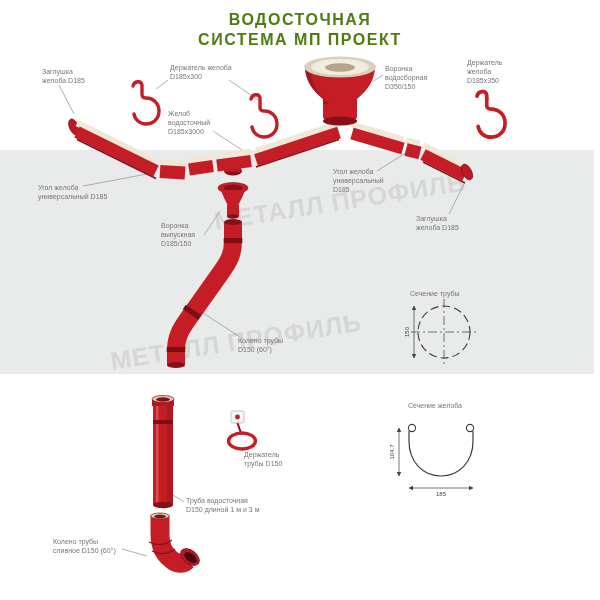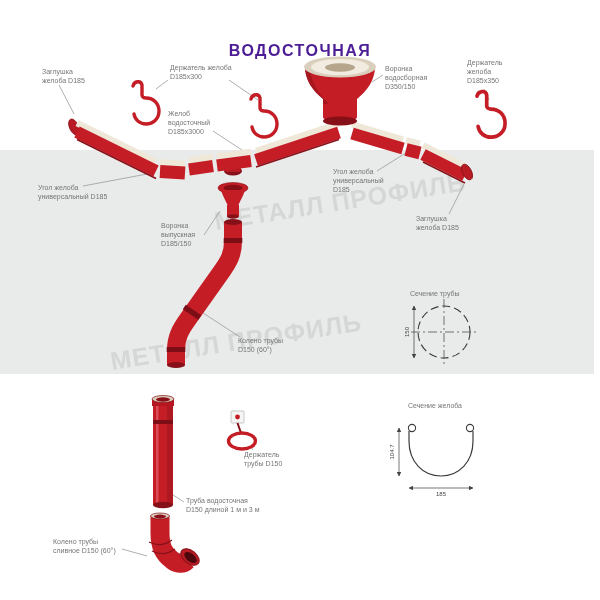--- a/index.html
+++ b/index.html
@@ -4,21 +4,21 @@
 <style>
   html,body{margin:0;padding:0;}
   body{
     width:600px;height:600px;position:relative;overflow:hidden;
     background:#ffffff;font-family:"Liberation Sans",sans-serif;
   }
   .band{position:absolute;left:0;top:150px;width:594px;height:224px;background:#e9eaea;}
   .stage{position:absolute;left:0;top:0;width:600px;height:600px;}
   .title{
     position:absolute;left:0;top:10px;width:600px;text-align:center;
-    color:#4c1d95;font-weight:bold;font-size:16px;letter-spacing:1.5px;line-height:1.25;margin-top:31px;
+    color:#4d7c0f;font-weight:bold;font-size:16px;letter-spacing:1.5px;line-height:1.25;
   }
   .lbl{
     position:absolute;font-size:7px;line-height:1.32;color:#767676;
     white-space:pre-line;
   }
   text.dim{font-family:"Liberation Sans",sans-serif;font-size:6px;fill:#444;}
   text.wm{
     font-family:"Liberation Sans",sans-serif;font-size:25px;font-weight:bold;
     fill:#c9c9c9;opacity:.6;letter-spacing:1px;
   }
@@ -173,20 +173,21 @@
     <path d="M409,431 L409,441 C409,462 423,476 441,476 C459,476 473,462 473,441 L473,431" stroke-width="1.2"></path>
     <path d="M399,428 L399,476" stroke-width="0.7" marker-start="url(#arr)" marker-end="url(#arr)"></path>
     <path d="M409,488 L473,488" stroke-width="0.7" marker-start="url(#arr)" marker-end="url(#arr)"></path>
     <text class="dim" transform="rotate(-90 394 452)" x="394" y="452" text-anchor="middle" stroke="none">104.7</text>
     <text class="dim" x="441" y="496" text-anchor="middle" stroke="none">185</text>
   </g>
 </svg>
 
 <div class="title">
   <div>ВОДОСТОЧНАЯ</div>
+  <div>СИСТЕМА МП ПРОЕКТ</div>
 </div>
 
 <div class="lbl" style="left:42px;top:67px">Заглушка
 желоба D185</div>
 <div class="lbl" style="left:170px;top:63px">Держатель желоба
 D185х300</div>
 <div class="lbl" style="left:385px;top:64px">Воронка
 водосборная
 D350/150</div>
 <div class="lbl" style="left:467px;top:58px">Держатель

